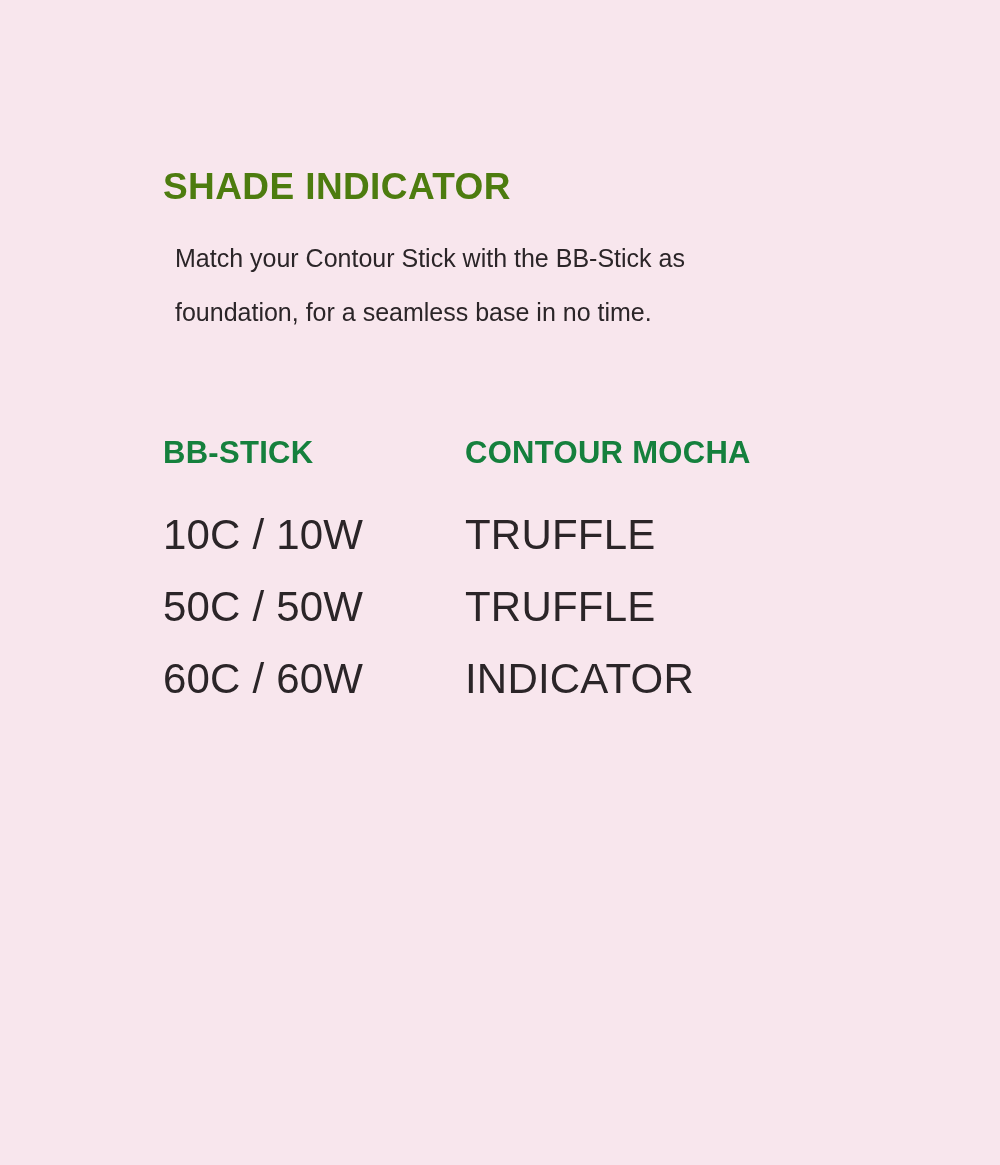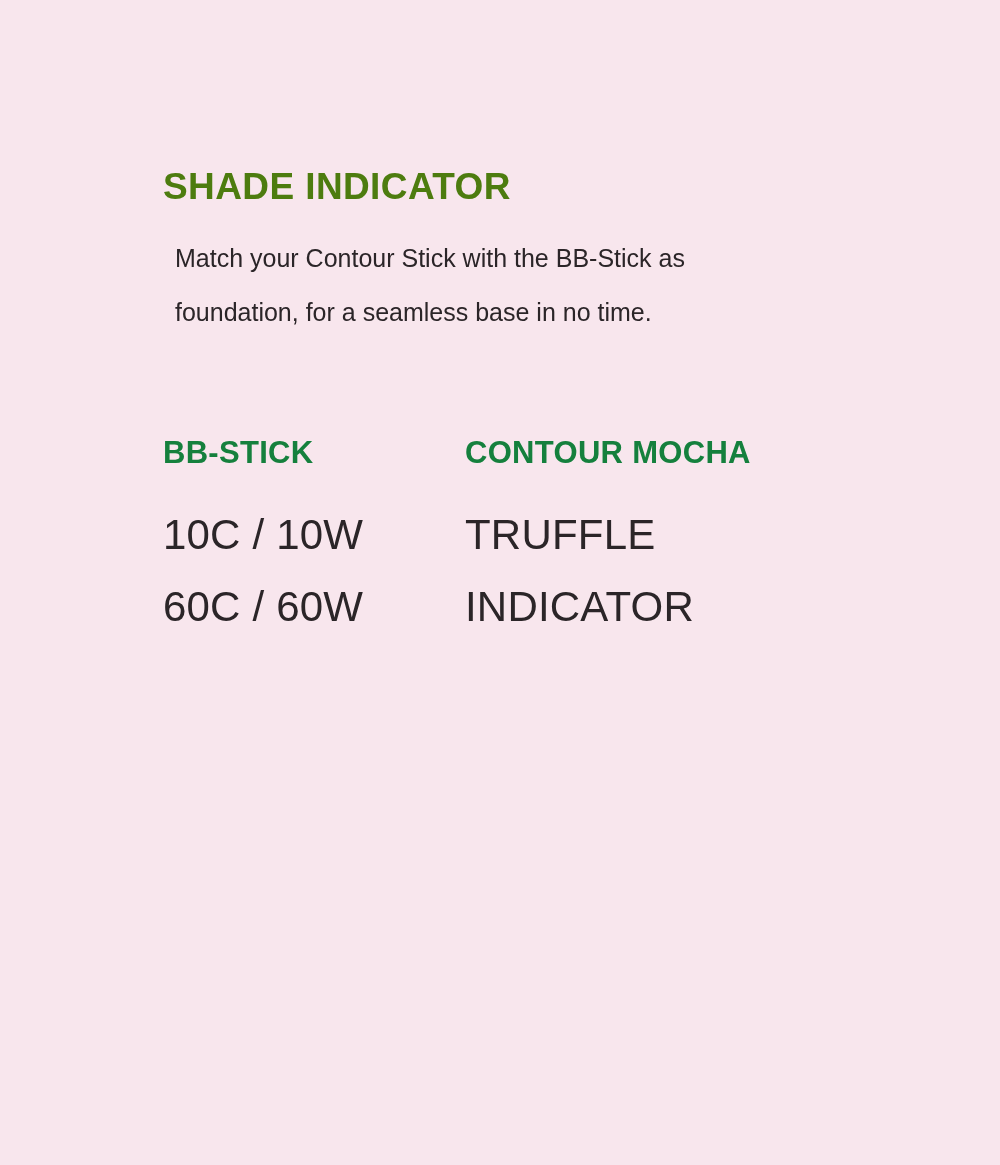--- a/index.html
+++ b/index.html
@@ -93,19 +93,23 @@
         <th class="col-bb">BB-STICK</th>
         <th>CONTOUR MOCHA</th>
       </tr>
     </thead>
     <tbody>
       <tr>
         <td class="col-bb">10C / 10W</td>
         <td>TRUFFLE</td>
       </tr>
       <tr>
+        <td class="col-bb">50C / 50W</td>
+        <td>TRUFFLE</td>
+      </tr>
+      <tr>
         <td class="col-bb">60C / 60W</td>
         <td>INDICATOR</td>
       </tr>
     </tbody>
   </table>
 
 </div>
 
 </body></html>

